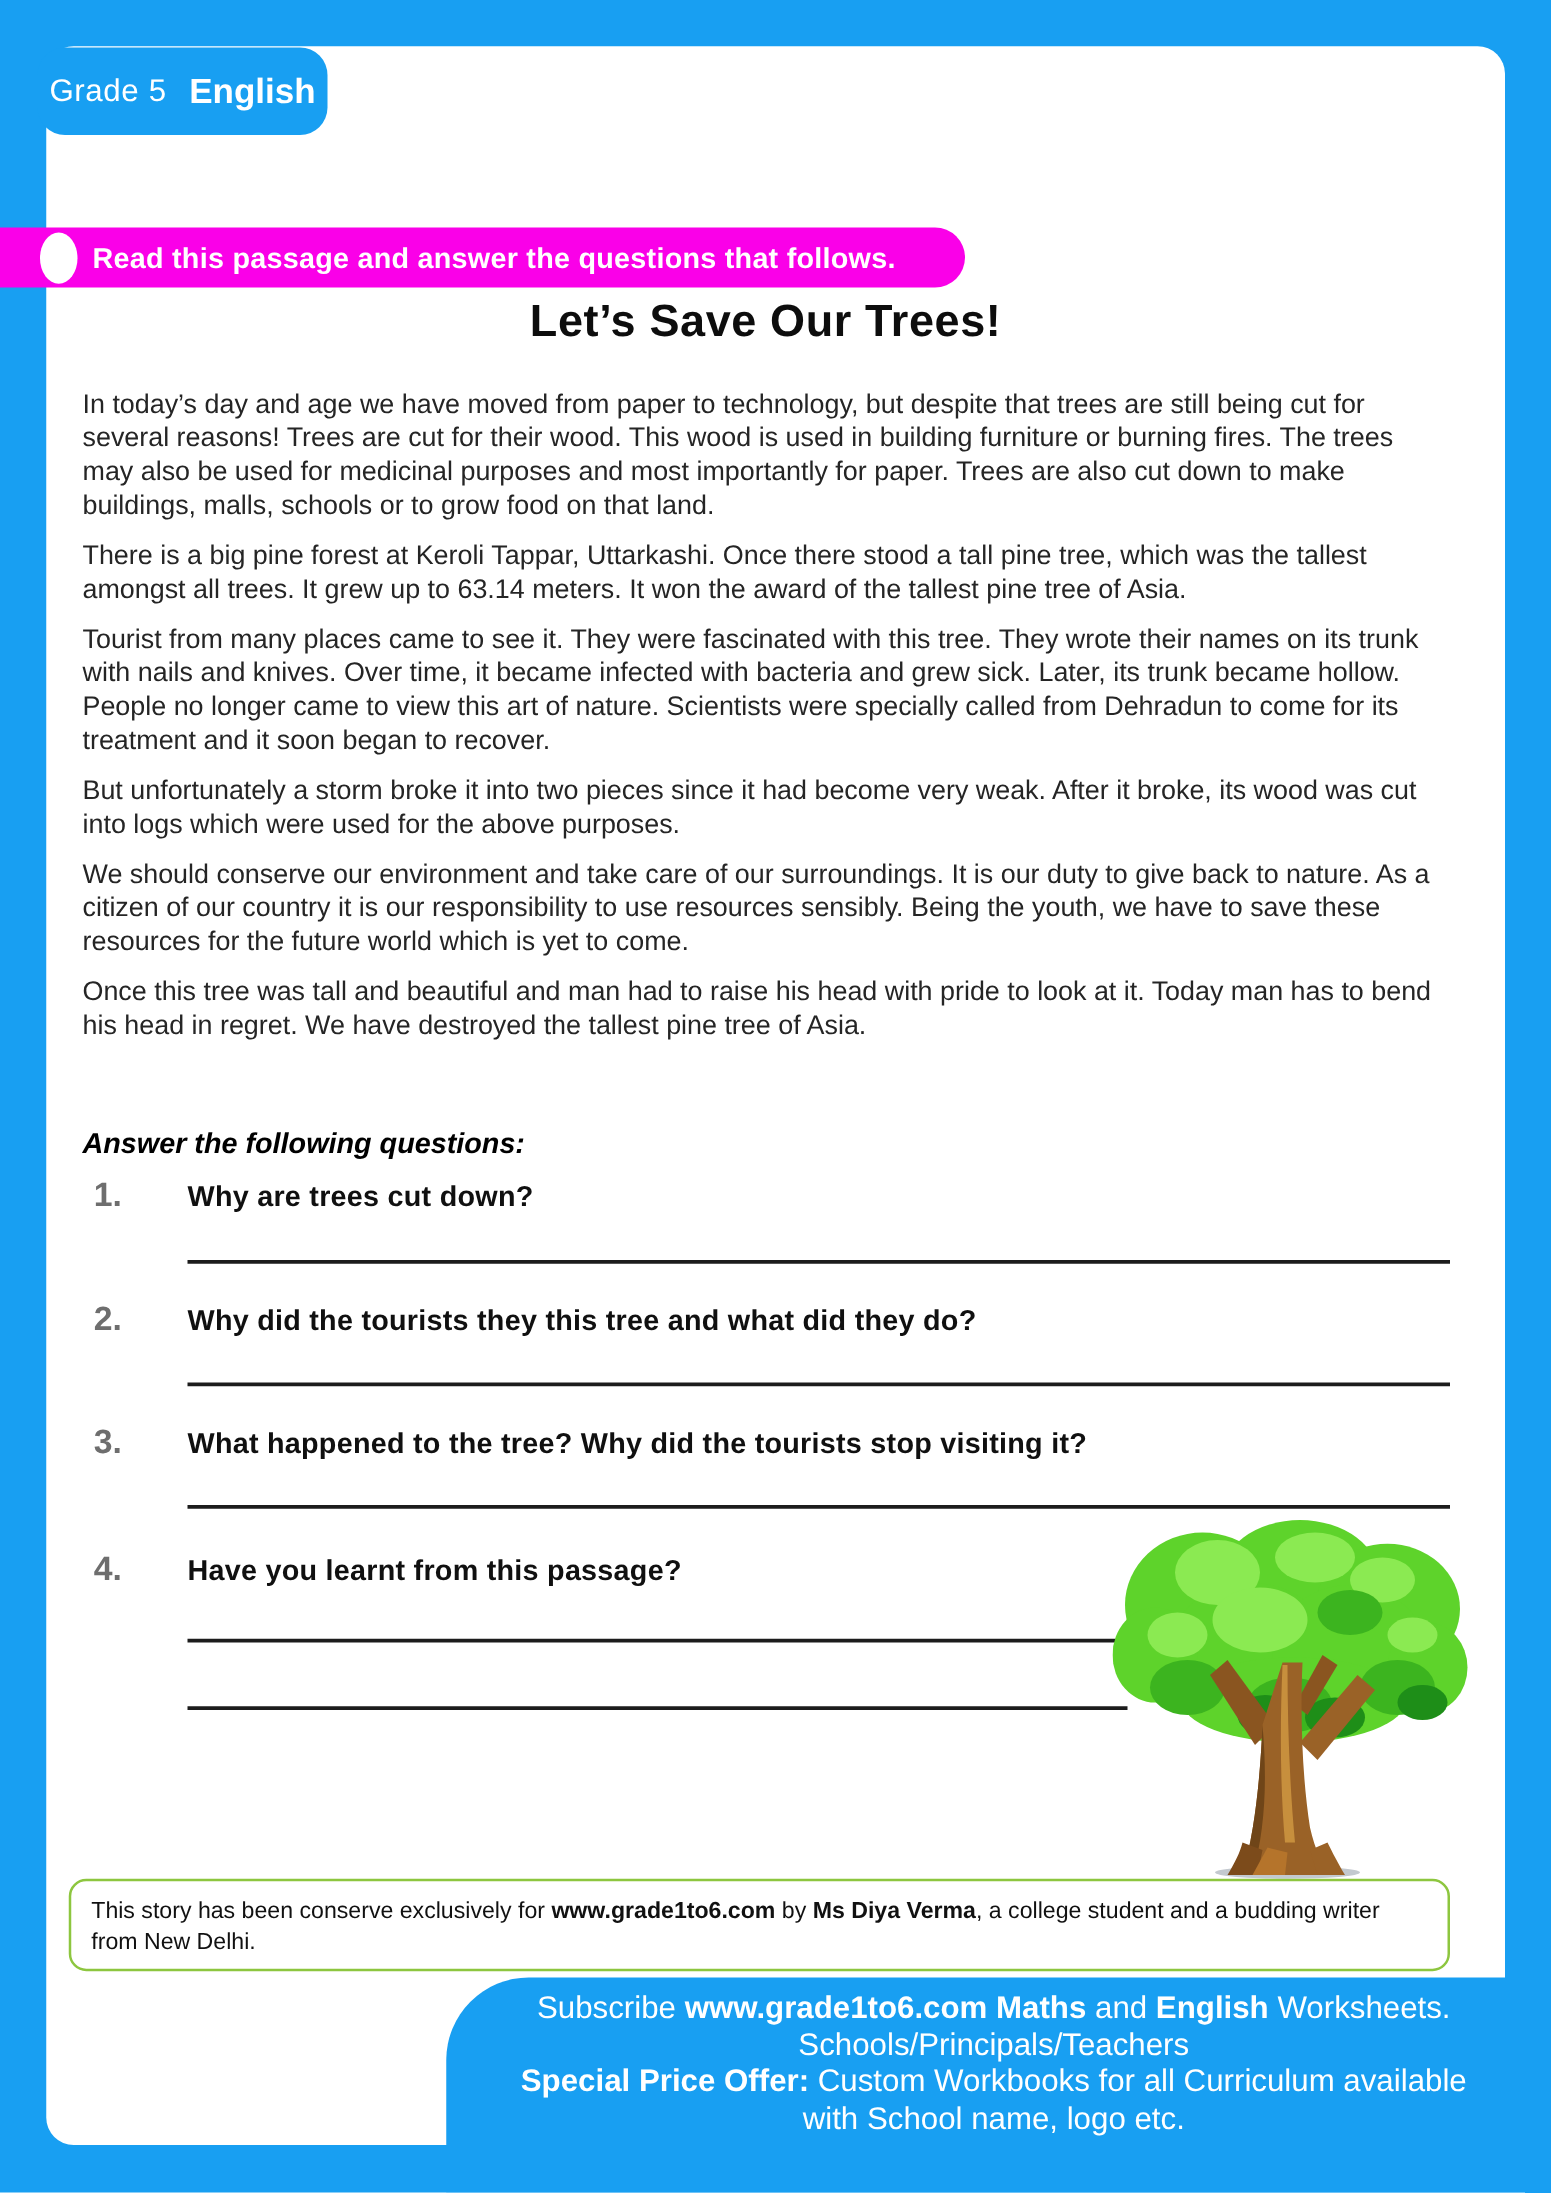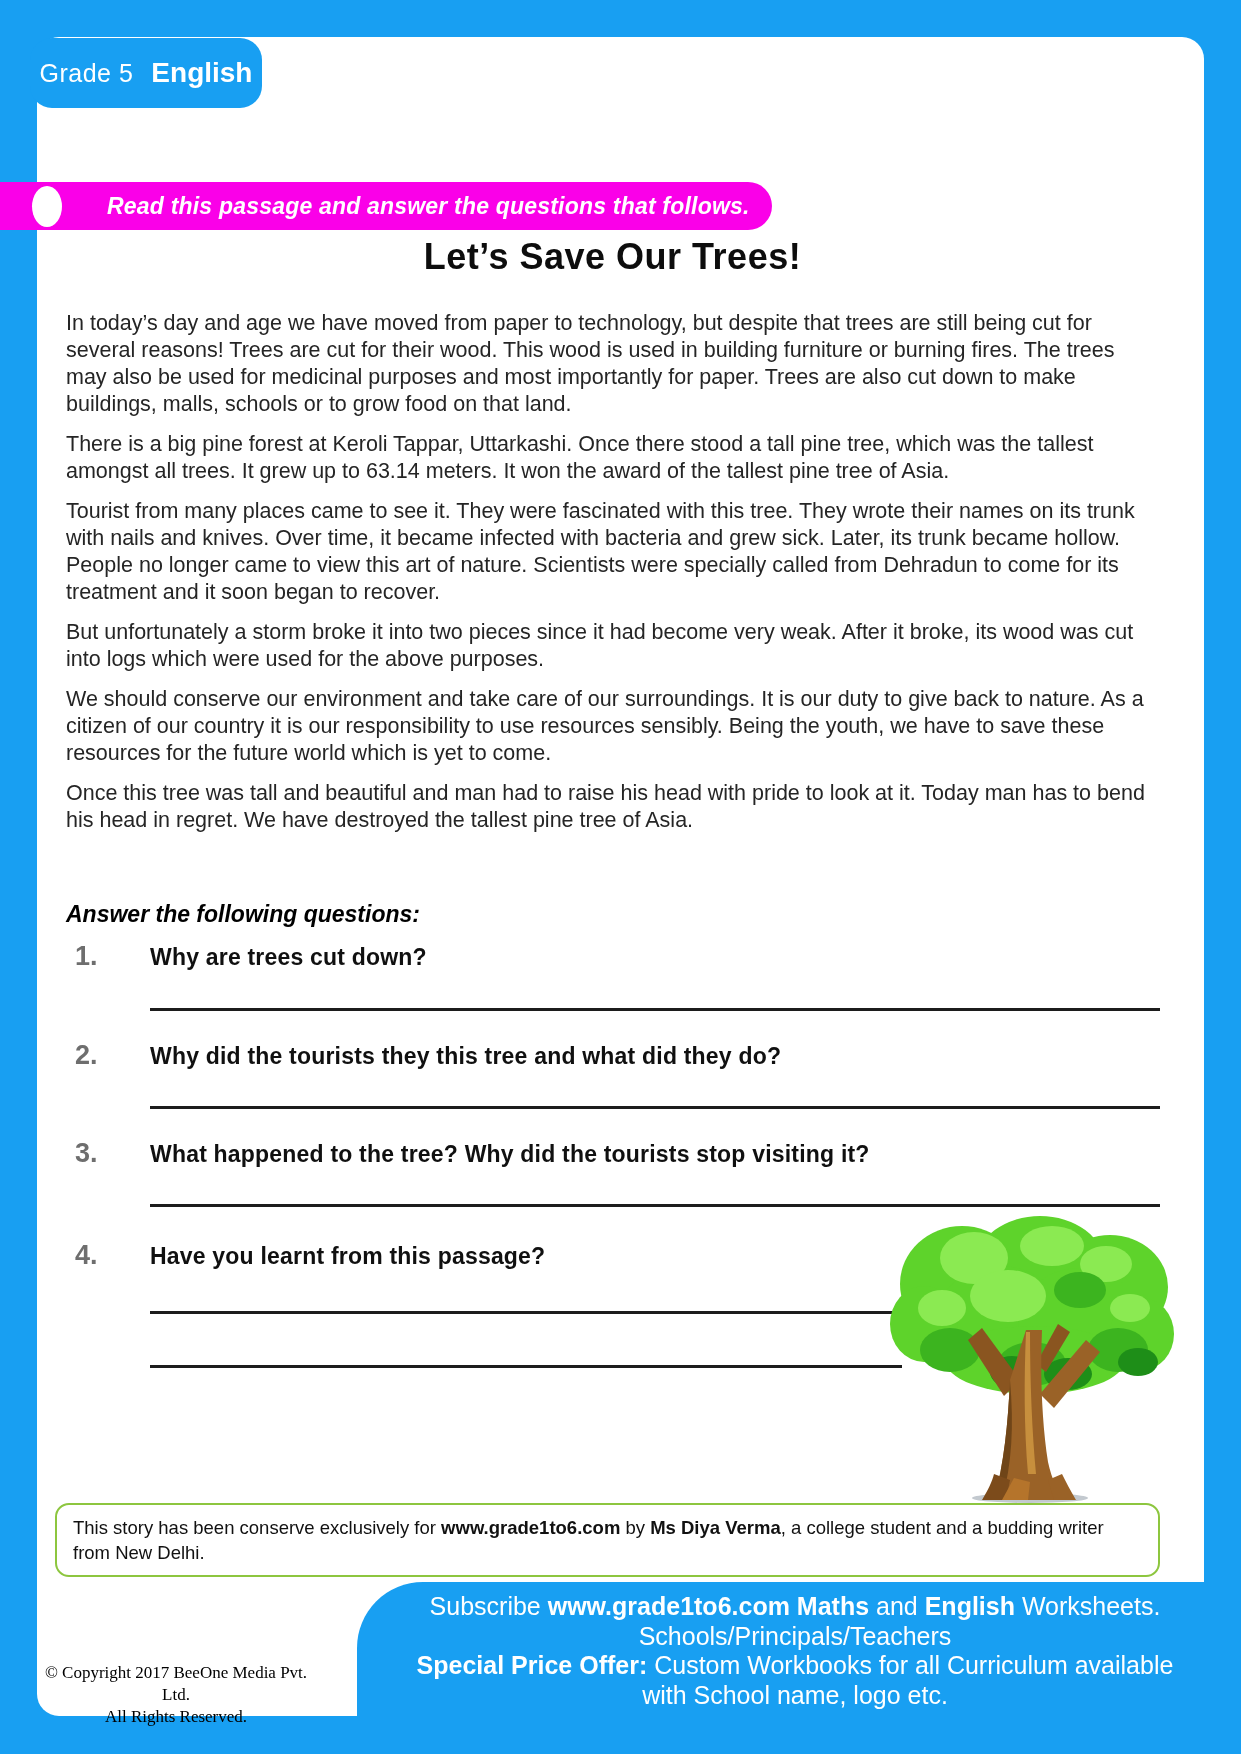--- a/index.html
+++ b/index.html
@@ -9,21 +9,21 @@
   
   .badge{position:absolute;left:30px;top:38px;width:232px;height:70px;background:#189FF2;border-radius:22px;
          display:flex;align-items:center;justify-content:center;gap:18px;color:#fff;}
   .badge .grade{font-size:25px;font-weight:400;letter-spacing:.5px;}
   .badge .subject{font-size:28px;font-weight:700;}
   
   .banner{position:absolute;left:0;top:182px;width:772px;height:48px;background:#FA00E8;
           border-radius:0 24px 24px 0;display:flex;align-items:center;}
   .banner .bullet{position:absolute;left:32px;top:4px;width:30px;height:41px;background:#fff;border-radius:50%;}
   .banner .btext{position:absolute;left:74px;top:0;height:48px;display:flex;align-items:center;
-                 color:#fff;font-size:23px;font-weight:700;font-style:italic;letter-spacing:.2px;white-space:nowrap;margin-left:33px;}
+                 color:#fff;font-size:23px;font-weight:700;letter-spacing:.2px;white-space:nowrap;}
   
   .title{position:absolute;left:65px;top:236px;width:1095px;text-align:center;
          font-size:36px;font-weight:700;color:#0d0d0d;letter-spacing:.5px;}
   .passage{position:absolute;left:66px;top:310px;width:1094px;color:#252525;}
   .passage p{margin:0 0 13px 0;font-size:21.5px;line-height:27px;}
   
   .qheading{position:absolute;left:66px;top:901px;font-size:23px;font-weight:700;font-style:italic;color:#000000;text-align:center;}
   .qrow{position:absolute;left:0;width:1241px;}
   .qnum{position:absolute;left:75px;top:0;font-size:27px;font-weight:700;color:#6e6e6e;}
   .qtext{position:absolute;left:150px;top:3px;font-size:23px;font-weight:700;color:#101010;letter-spacing:.2px;}
@@ -151,17 +151,13 @@
   </div>
 
   <div class="footer-blob"></div>
   <div class="footer-text">
     <div><span>Subscribe </span><b>www.grade1to6.com Maths</b><span> and </span><b>English</b><span> Worksheets.</span></div>
     <div>Schools/Principals/Teachers</div>
     <div><b>Special Price Offer:</b><span> Custom Workbooks for all Curriculum available</span></div>
     <div>with School name, logo etc.</div>
   </div>
 
-  <div class="copyright">
-    <div>© Copyright 2017 BeeOne Media Pvt. Ltd.</div>
-    <div>All Rights Reserved.</div>
-  </div>
 </div>
 
 </body></html>

